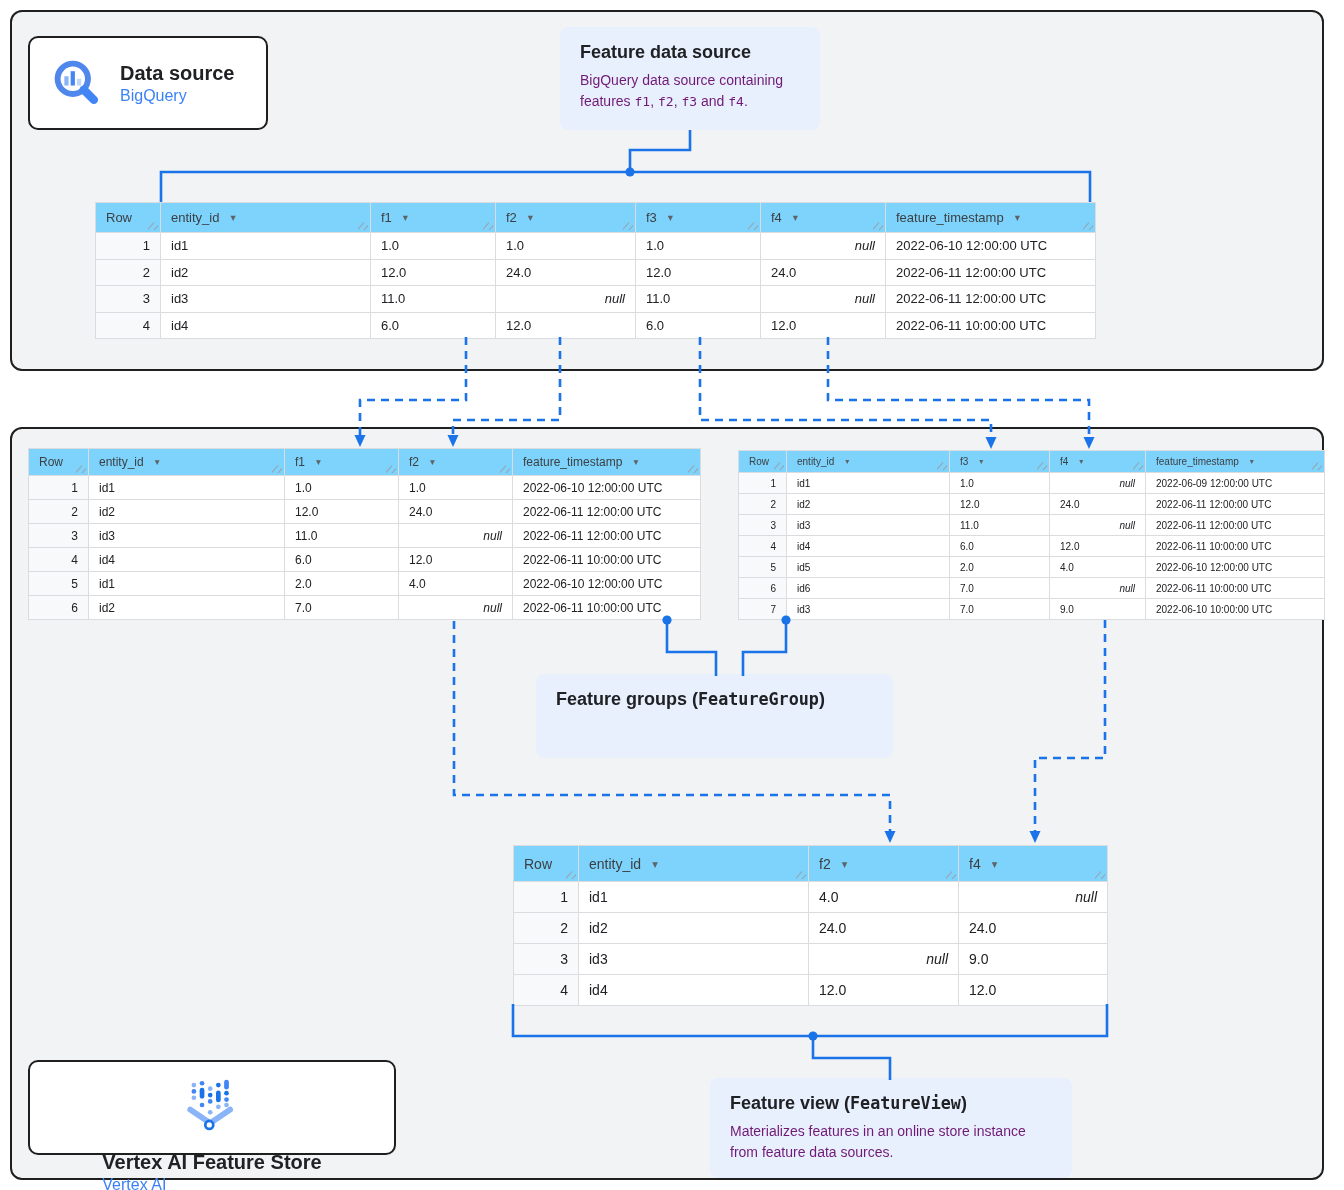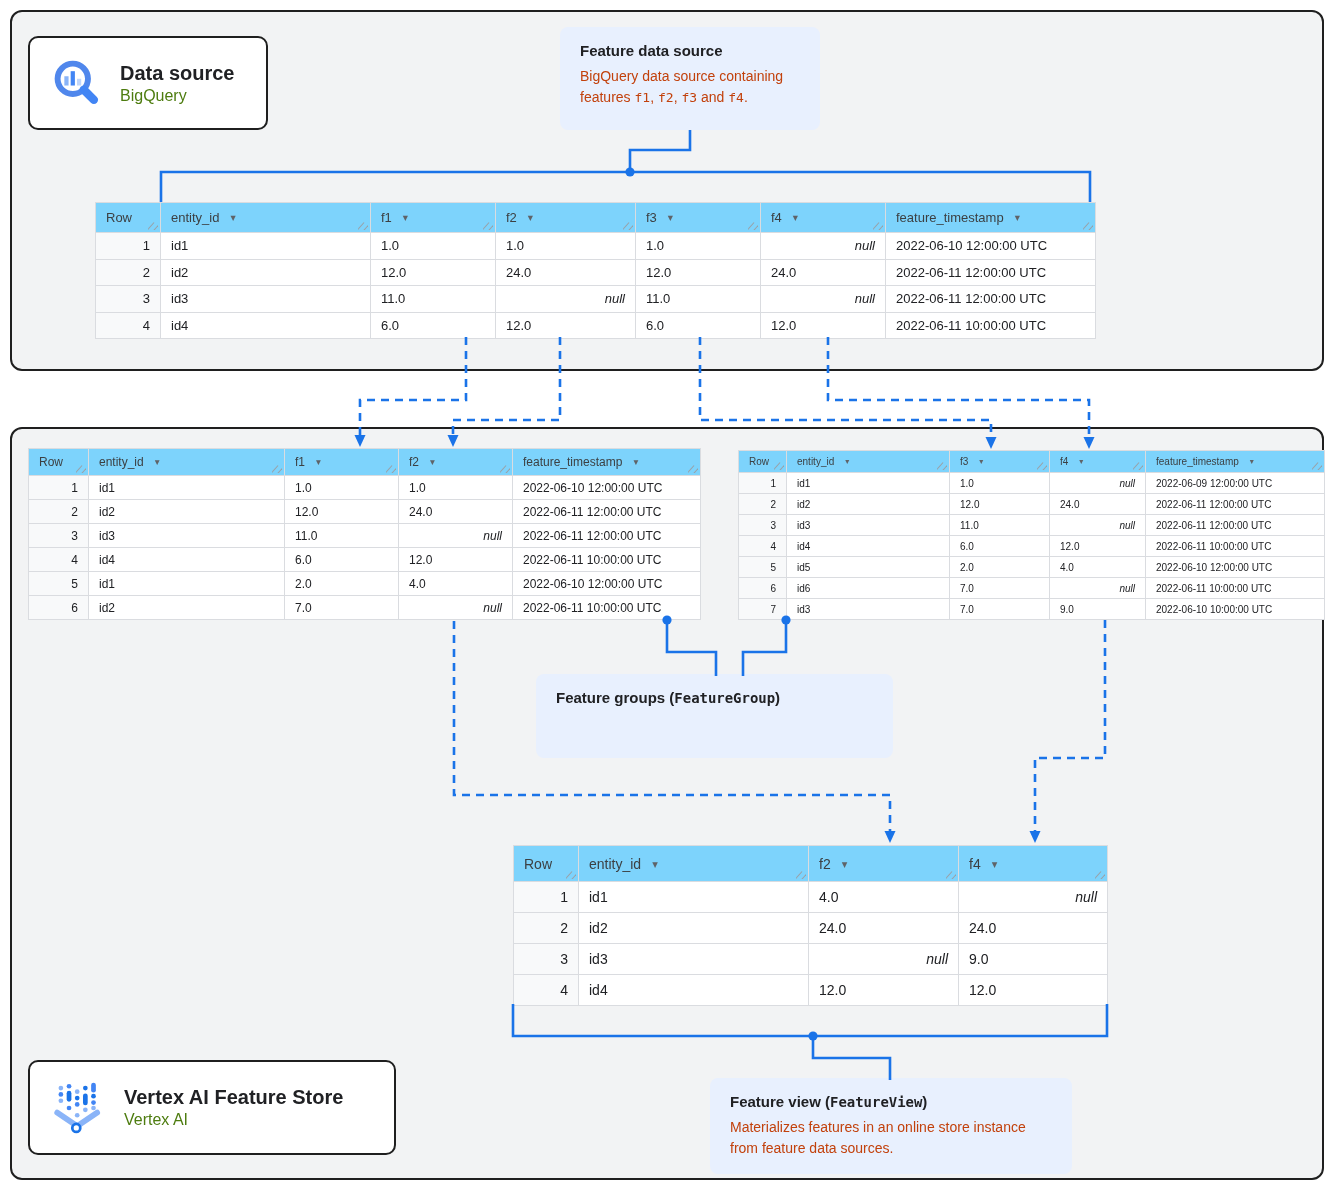--- a/index.html
+++ b/index.html
@@ -3,26 +3,26 @@
 <meta charset="utf-8">
 <style>
   html,body{margin:0;padding:0;background:#ffffff;}
   body{font-family:"Liberation Sans","DejaVu Sans",sans-serif;color:#202124;}
   .page{position:relative;width:1344px;height:1190px;background:#ffffff;overflow:hidden;}
   .region{position:absolute;background:#f2f3f4;border:2px solid #1f1f1f;border-radius:12px;box-sizing:border-box;}
   .region-top{left:10px;top:10px;width:1314px;height:361px;}
   .region-bottom{left:10px;top:427px;width:1314px;height:753px;}
   .card{position:absolute;background:#ffffff;border:2px solid #1f1f1f;border-radius:10px;box-sizing:border-box;display:flex;align-items:center;gap:16px;padding:14px 20px;}
   .card-ds{left:28px;top:36px;width:240px;height:94px;}
-  .card-vx{left:28px;top:1060px;width:368px;height:95px;}
+  .card-vx{left:28px;top:1060px;width:368px;height:95px;flex-direction:column;}
   .card-title{font-size:20px;font-weight:bold;color:#202124;line-height:1.25;}
-  .card-sub{font-size:16px;color:#4d7c0f;line-height:1.25;}
+  .card-sub{font-size:16px;color:#3b82f6;line-height:1.25;}
   .callout{position:absolute;background:#e8f0fe;border-radius:8px;box-sizing:border-box;padding:15px 20px;}
-  .callout-title{font-size:15px;font-weight:bold;color:#202124;margin-bottom:7px;}
-  .callout-body{font-size:14px;color:#c2410c;line-height:1.5;}
+  .callout-title{font-size:18px;font-weight:bold;color:#202124;margin-bottom:7px;}
+  .callout-body{font-size:14px;color:#701a75;line-height:1.5;}
   .co-fds{left:560px;top:27px;width:260px;min-height:103px;}
   .co-fg{left:536px;top:674px;width:357px;min-height:84px;}
   .co-fv{left:710px;top:1078px;width:362px;min-height:85px;}
   .mono{font-family:"DejaVu Sans Mono","Liberation Mono",monospace;font-size:0.93em;}
   .tblwrap{position:absolute;}
   table.bq{border-collapse:collapse;table-layout:fixed;background:#ffffff;}
   table.bq th,table.bq td{border:1px solid #dadce0;box-sizing:border-box;overflow:hidden;white-space:nowrap;padding:0 10px;}
   table.bq th{position:relative;background:#7dd3fc;font-weight:500;color:#3c4043;text-align:left;}
   table.bq td{color:#202124;}
   td.rownum{background:#f8f9fa;text-align:right;color:#444746;}

